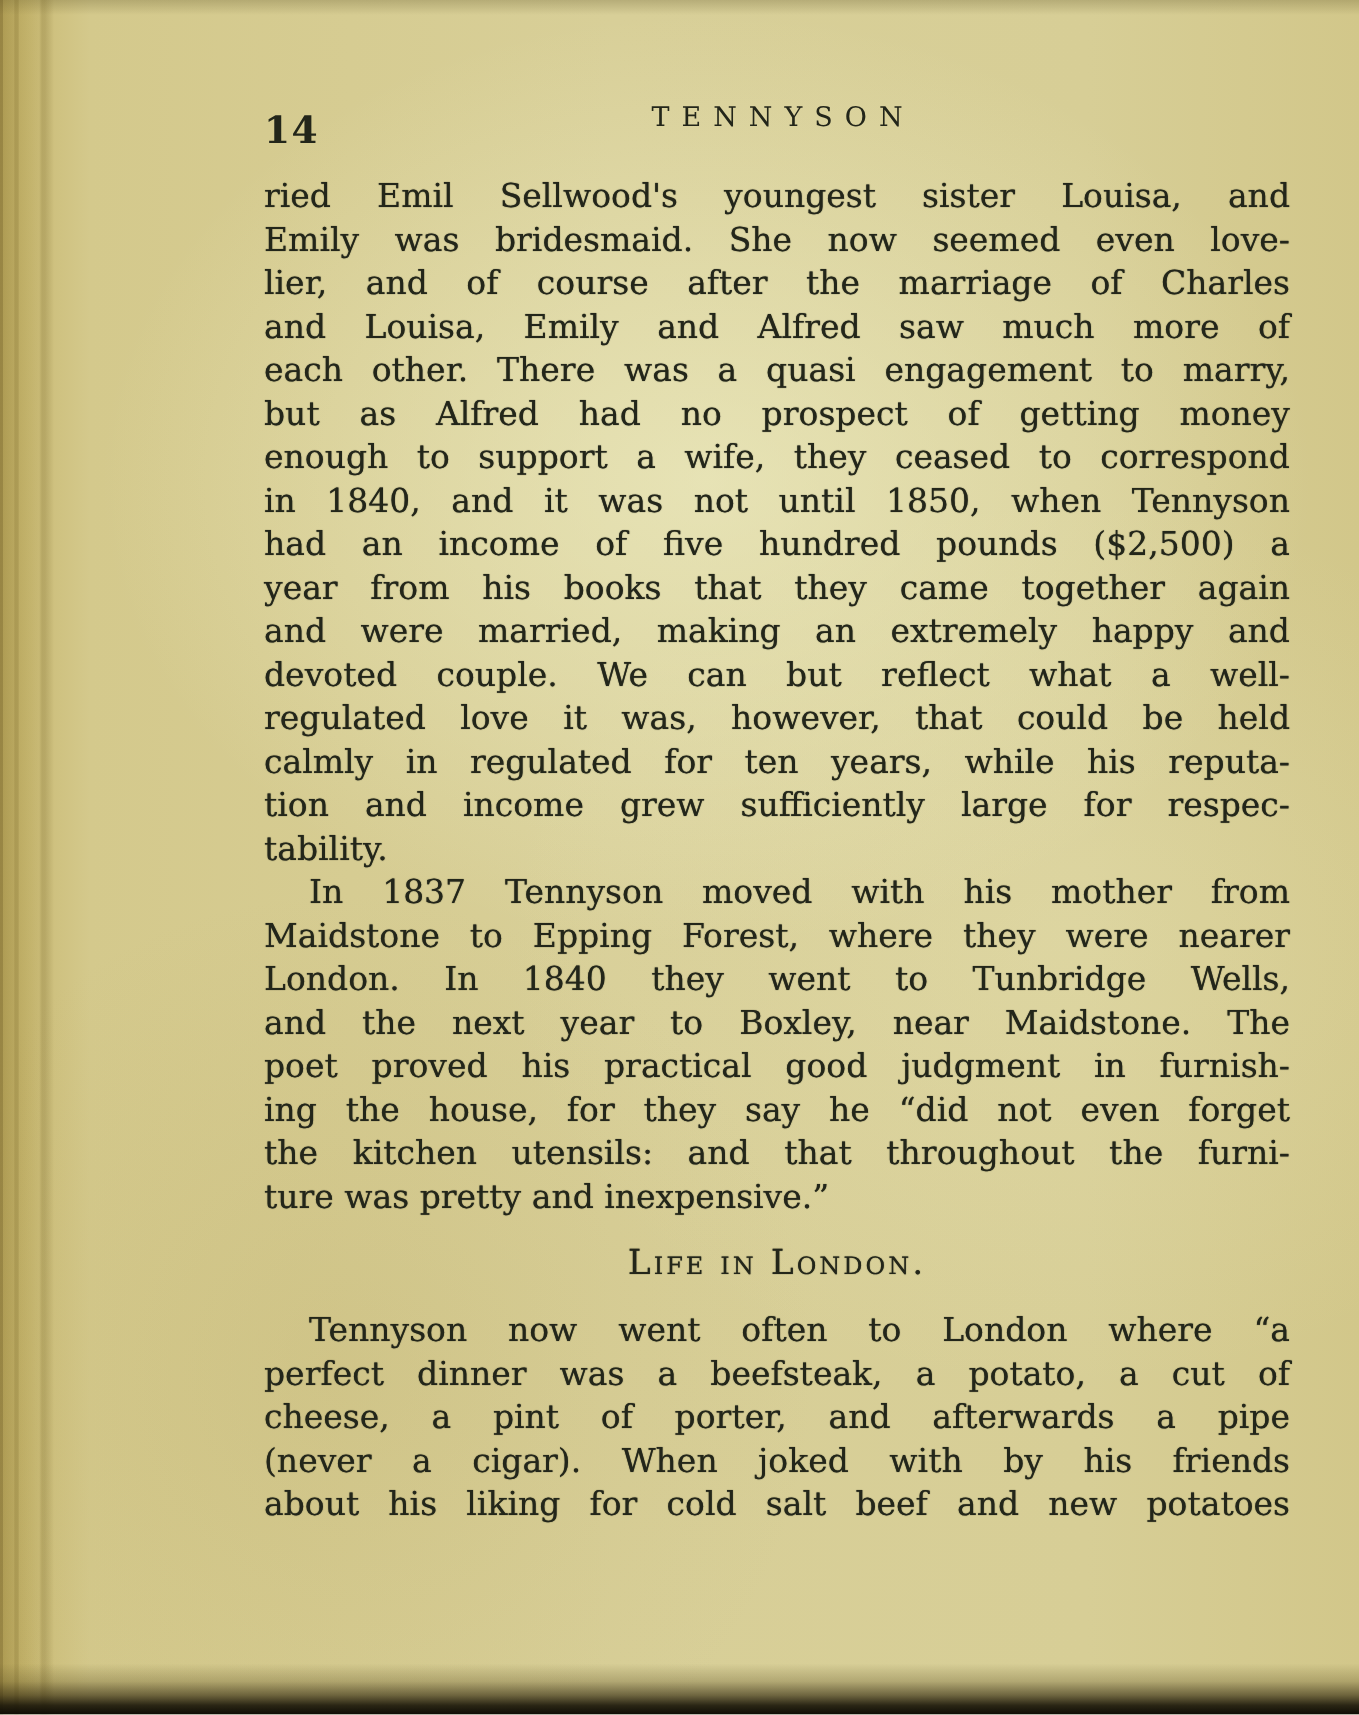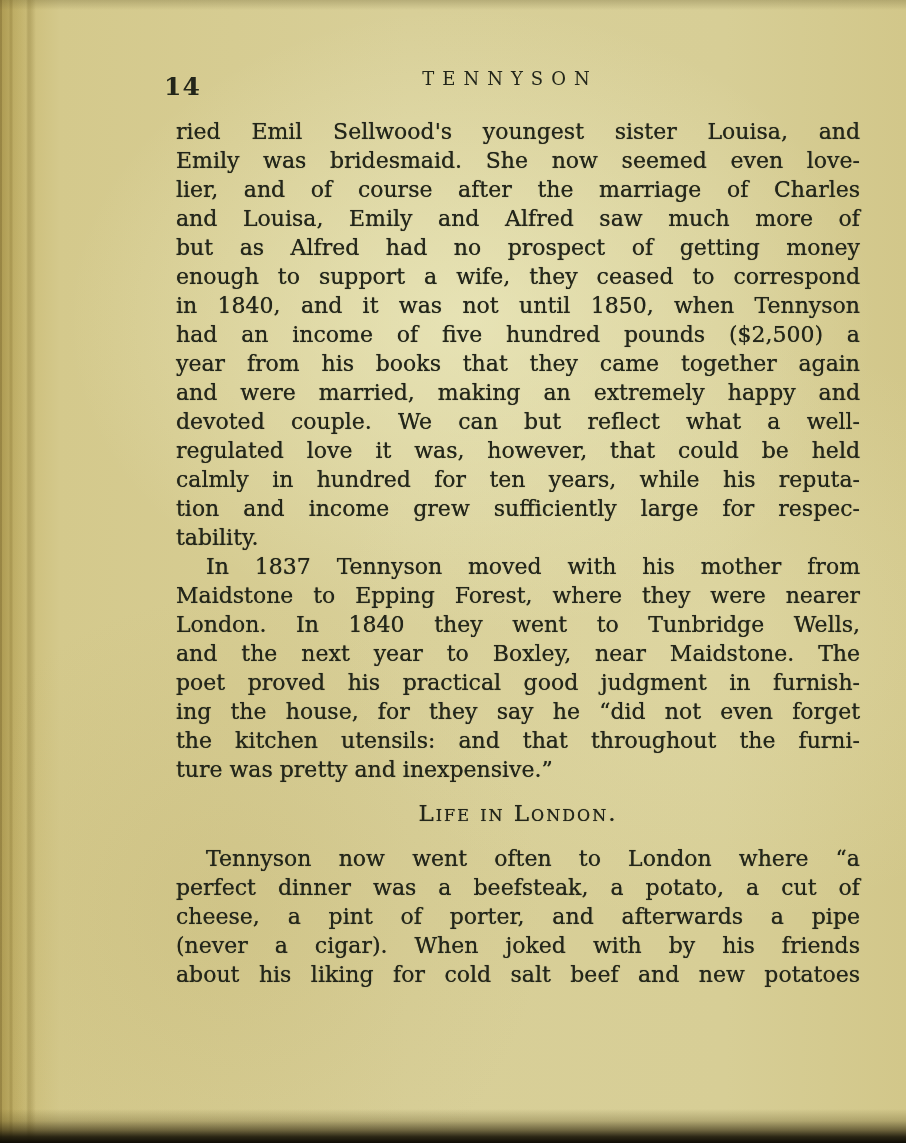--- a/index.html
+++ b/index.html
@@ -38,21 +38,21 @@
     position: absolute; bottom: 0; left: 0; width: 100%; height: 34px;
     background: linear-gradient(180deg,
       rgba(90,78,32,0) 0%,
       rgba(90,78,32,0.30) 35%,
       rgba(55,46,18,0.65) 62%,
       rgba(28,24,10,0.92) 82%,
       #0e0c05 100%);
   }
 
   .header-row {
-    position: absolute; top: 68px; left: 164px; width: 684px; height: 36px;
+    position: absolute; top: 68px; left: 176px; width: 684px; height: 36px;
   }
   .page-num {
     position: absolute; left: 0; top: 4px;
     font-size: 25px; font-weight: bold; letter-spacing: 1px;
   }
   .running-head {
     display: block; text-align: center;
     font-size: 18px; letter-spacing: 8px; padding-left: 8px;
     font-weight: normal;
   }
@@ -98,29 +98,30 @@
     <span class="page-num">14</span>
     <span class="running-head">TENNYSON</span>
   </div>
 
   <div class="text-block" id="text-block">
       <div class="para">
         <div class="line">ried Emil Sellwood's youngest sister Louisa, and</div>
         <div class="line">Emily was bridesmaid.  She now seemed even love-</div>
         <div class="line">lier, and of course after the marriage of Charles</div>
         <div class="line">and Louisa, Emily and Alfred saw much more of</div>
+        <div class="line">each other.  There was a quasi engagement to marry,</div>
         <div class="line">but as Alfred had no prospect of getting money</div>
         <div class="line">enough to support a wife, they ceased to correspond</div>
         <div class="line">in 1840, and it was not until 1850, when Tennyson</div>
         <div class="line">had an income of five hundred pounds ($2,500) a</div>
         <div class="line">year from his books that they came together again</div>
         <div class="line">and were married, making an extremely happy and</div>
         <div class="line">devoted couple.  We can but reflect what a well-</div>
         <div class="line">regulated love it was, however, that could be held</div>
-        <div class="line">calmly in hundred for ten years, while his reputa-</div>
+        <div class="line">calmly in regulated for ten years, while his reputa-</div>
         <div class="line">tion and income grew sufficiently large for respec-</div>
         <div class="line last">tability.</div>
       </div>
       <div class="para">
         <div class="line indent">In 1837 Tennyson moved with his mother from</div>
         <div class="line">Maidstone to Epping Forest, where they were nearer</div>
         <div class="line">London.  In 1840 they went to Tunbridge Wells,</div>
         <div class="line">and the next year to Boxley, near Maidstone.  The</div>
         <div class="line">poet proved his practical good judgment in furnish-</div>
         <div class="line">ing the house, for they say he “did not even forget</div>

